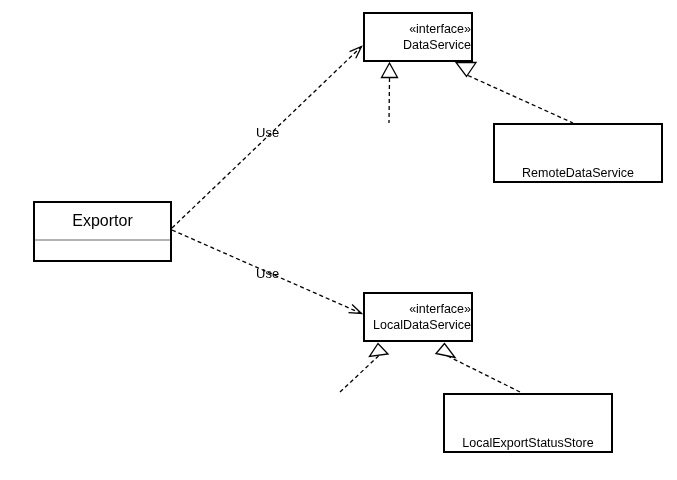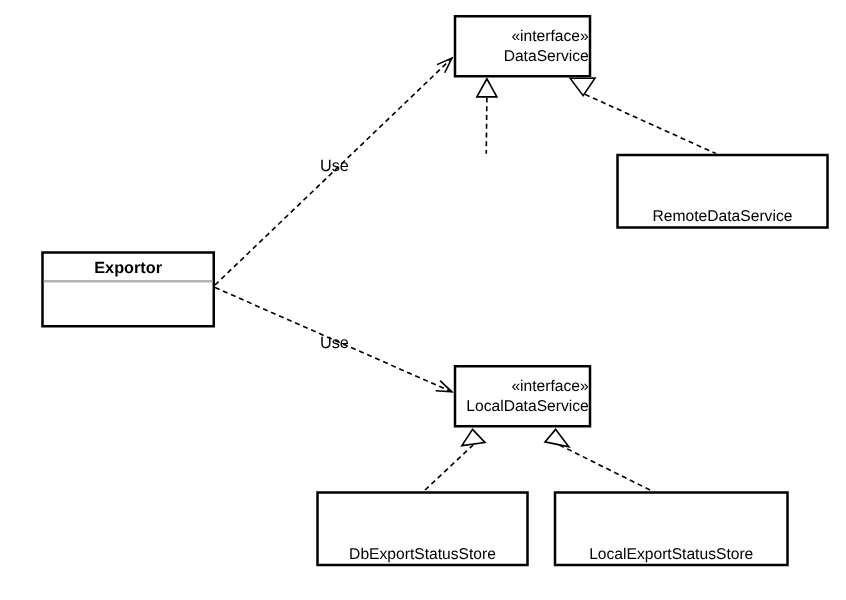--- a/index.html
+++ b/index.html
@@ -51,26 +51,26 @@
   }
   .node.iface {
     flex-direction: column;
   }
   .node.class-with-compartments {
     flex-direction: column;
     align-items: stretch;
     justify-content: flex-start;
   }
   .compartment-title {
-    height: 21px;
+    height: 36px;
     display: flex;
     align-items: center;
     justify-content: center;
-    font-weight: bold;
-    font-size: 13px;
+    font-weight: normal;
+    font-size: 16px;
   }
   .compartment-divider {
     height: 0;
     border-top: 2px solid var(--compartment-divider, #b3b3b3);
   }
   .compartment-body {
     flex: 1;
   }
   .edge-label {
     position: absolute;
@@ -131,25 +131,22 @@
     <div class="compartment-title">Exportor</div>
     <div class="compartment-divider"></div>
     <div class="compartment-body"></div>
   </div>
 
   <div class="node iface" style="left:363px; top:292px; width:110px; height:50px;">
     <div>«interface»</div>
     <div>LocalDataService</div>
   </div>
 
-  <div class="node" style="left:253px; top:393px; width:170px; height:60px;">
-    <div>DbExportStatusStore</div>
-  </div>
 
-  <div class="node" style="left:443px; top:393px; width:188px; height:60px;">
+  <div class="node" style="left:443px; top:393px; width:170px; height:60px;">
     <div>LocalExportStatusStore</div>
   </div>
 
   <div class="edge-label" style="left:256px; top:126px;">Use</div>
 
   <div class="edge-label" style="left:256px; top:267px;">Use</div>
 
 </div>
 
 </body></html>

